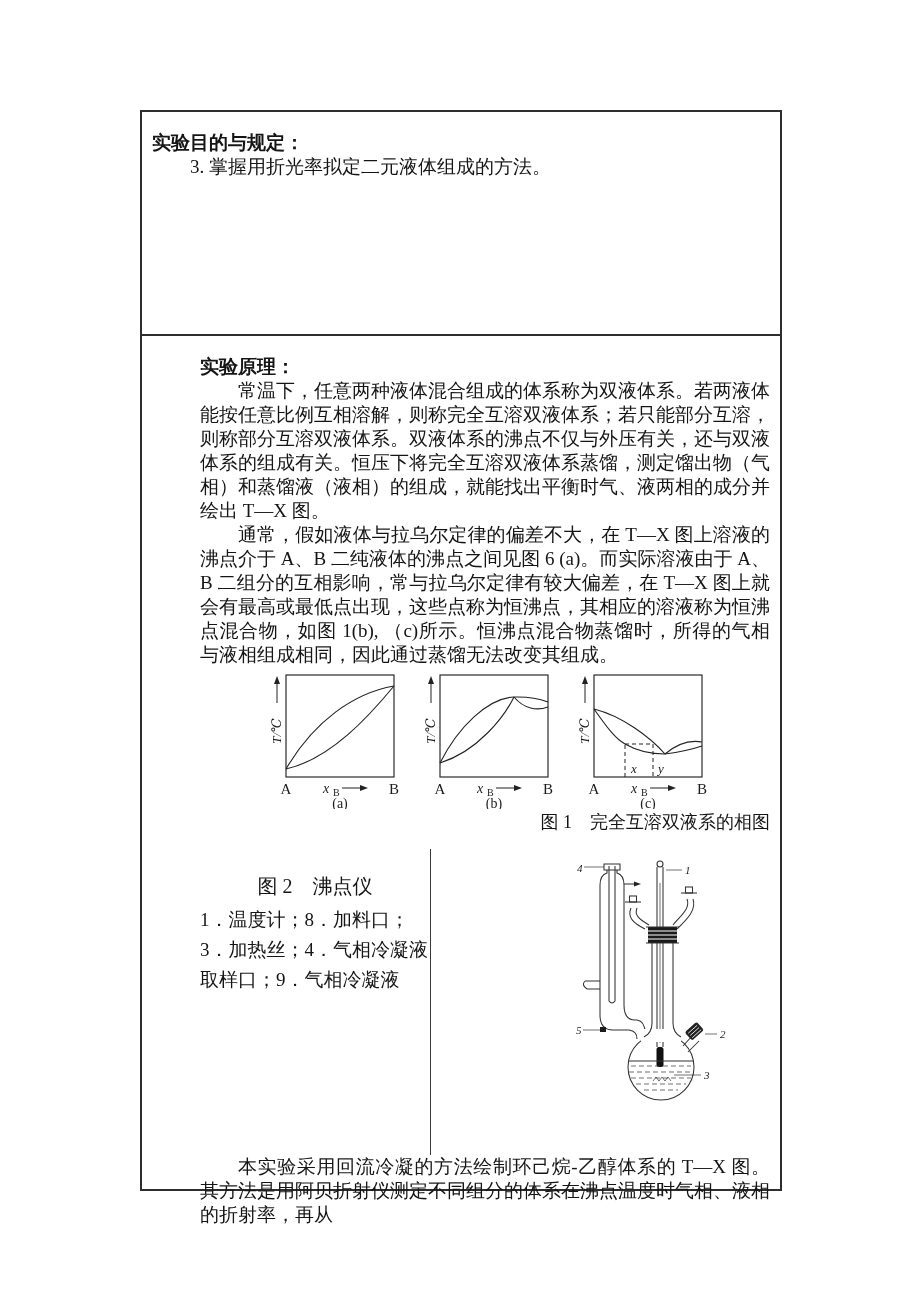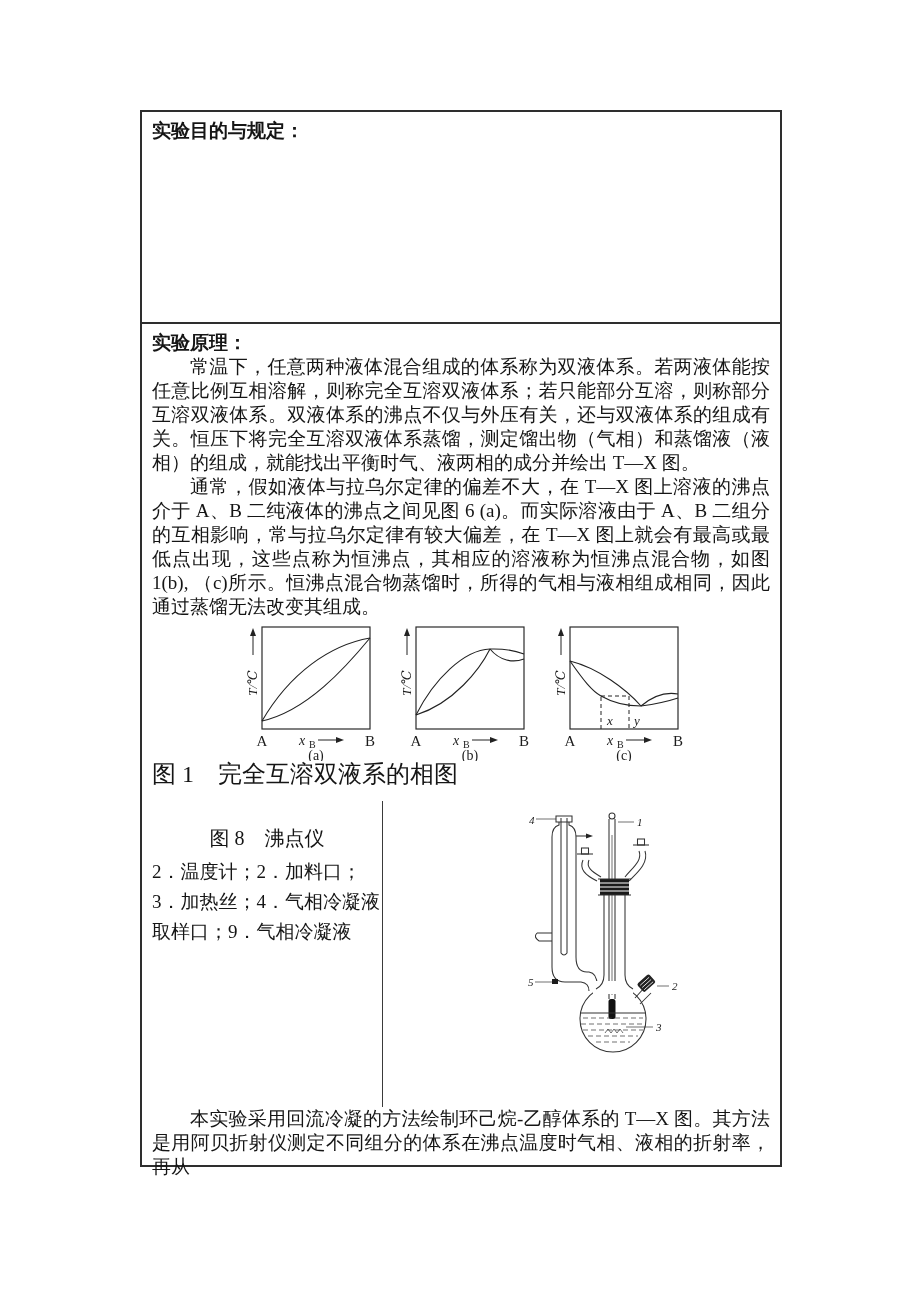--- a/index.html
+++ b/index.html
@@ -5,28 +5,28 @@
   html,body{margin:0;padding:0;}
   .page{
     position:relative; width:920px; height:1302px; background:#ffffff;
     font-family:"Liberation Serif","DejaVu Serif",serif; color:#151515;
     overflow:hidden;
   }
   .doc-table{
     position:absolute; left:140px; top:110px; width:638px;
     border:2px solid #2e2e2e;
   }
-  .cell{ padding:7px 10px 0 10px; font-size:19px; line-height:24px; }
+  .cell{ padding:19px 10px 0 10px; font-size:19px; line-height:24px; }
   .cell h3{ margin:0; font-size:19px; font-weight:bold; line-height:24px; }
   .cell p{ margin:0; text-indent:2em; text-align:justify; }
   .objectives{ height:203px; border-bottom:2px solid #2e2e2e; }
-  .principle{ height:834px; }
+  .principle{ height:834px;margin-left:48px; }
   .fig1{ margin-top:2px; }
   .diagrams{ display:flex; justify-content:center; gap:4px; }
-  .caption{ text-align:left; font-size:24px; line-height:26px; }
+  .caption{ text-align:right; font-size:18px; line-height:26px; }
   svg text{ font-family:"Liberation Serif","DejaVu Serif",serif; fill:#1c1c1c; }
   .frame{ fill:none; stroke:#2a2a2a; stroke-width:1.2; }
   .curve{ fill:none; stroke:#222; stroke-width:1.1; }
   .dash{ fill:none; stroke:#222; stroke-width:1; stroke-dasharray:4 3; }
   .axis{ stroke:#222; stroke-width:1; }
   .fig2row{ display:flex; margin-top:14px; height:306px; }
   .fig2text{
     width:230px; border-right:1.6px solid #3a3a3a; padding-top:22px;
     font-size:19px; line-height:30px;
   }
@@ -41,20 +41,21 @@
   .dlabel{ font-style:italic; font-size:13px; }
 </style>
 </head>
 <body>
 
 <div class="page">
   <div class="doc-table">
 
     <section class="cell objectives">
       <h3>实验目的与规定：</h3>
+      <p>3. 掌握用折光率拟定二元液体组成的方法。</p>
     </section>
 
     <section class="cell principle">
       <h3>实验原理：</h3>
       <p>常温下，任意两种液体混合组成的体系称为双液体系。若两液体能按任意比例互相溶解，则称完全互溶双液体系；若只能部分互溶，则称部分互溶双液体系。双液体系的沸点不仅与外压有关，还与双液体系的组成有关。恒压下将完全互溶双液体系蒸馏，测定馏出物（气相）和蒸馏液（液相）的组成，就能找出平衡时气、液两相的成分并绘出 T—X 图。</p>
       <p>通常，假如液体与拉乌尔定律的偏差不大，在 T—X 图上溶液的沸点介于 A、B 二纯液体的沸点之间见图 6 (a)。而实际溶液由于 A、B 二组分的互相影响，常与拉乌尔定律有较大偏差，在 T—X 图上就会有最高或最低点出现，这些点称为恒沸点，其相应的溶液称为恒沸点混合物，如图 1(b), （c)所示。恒沸点混合物蒸馏时，所得的气相与液相组成相同，因此通过蒸馏无法改变其组成。</p>
 
       <div class="fig1">
         <div class="diagrams">
 
@@ -112,23 +113,23 @@
             <line class="axis" x1="86" y1="119" x2="106" y2="119"></line>
             <polygon points="112,119 104,116 104,122" fill="#222"></polygon>
             <text x="84" y="139" font-size="14" text-anchor="middle">(c)</text>
           </svg>
         </div>
         <div class="caption">图 1　完全互溶双液系的相图</div>
       </div>
 
       <div class="fig2row">
         <div class="fig2text">
-          <div class="fig2title">图 8　沸点仪</div>
+          <div class="fig2title">图 2　沸点仪</div>
           <div class="fig2legend">
-            <div>2．温度计；2．加料口；</div>
+            <div>1．温度计；8．加料口；</div>
             <div>3．加热丝；4．气相冷凝液</div>
             <div>取样口；9．气相冷凝液</div>
           </div>
         </div>
         <div class="fig2img">
           <svg class="apparatus" width="240" height="300" viewBox="0 0 240 300">
 
             <path class="glass" d="M33,11 H49 V17 H33 Z"></path>
             <path class="glass" d="M36,17 V20 Q29,22 29,32 V162"></path>
             <path class="glass" d="M46,17 V20 Q53,22 53,32 V152"></path>

